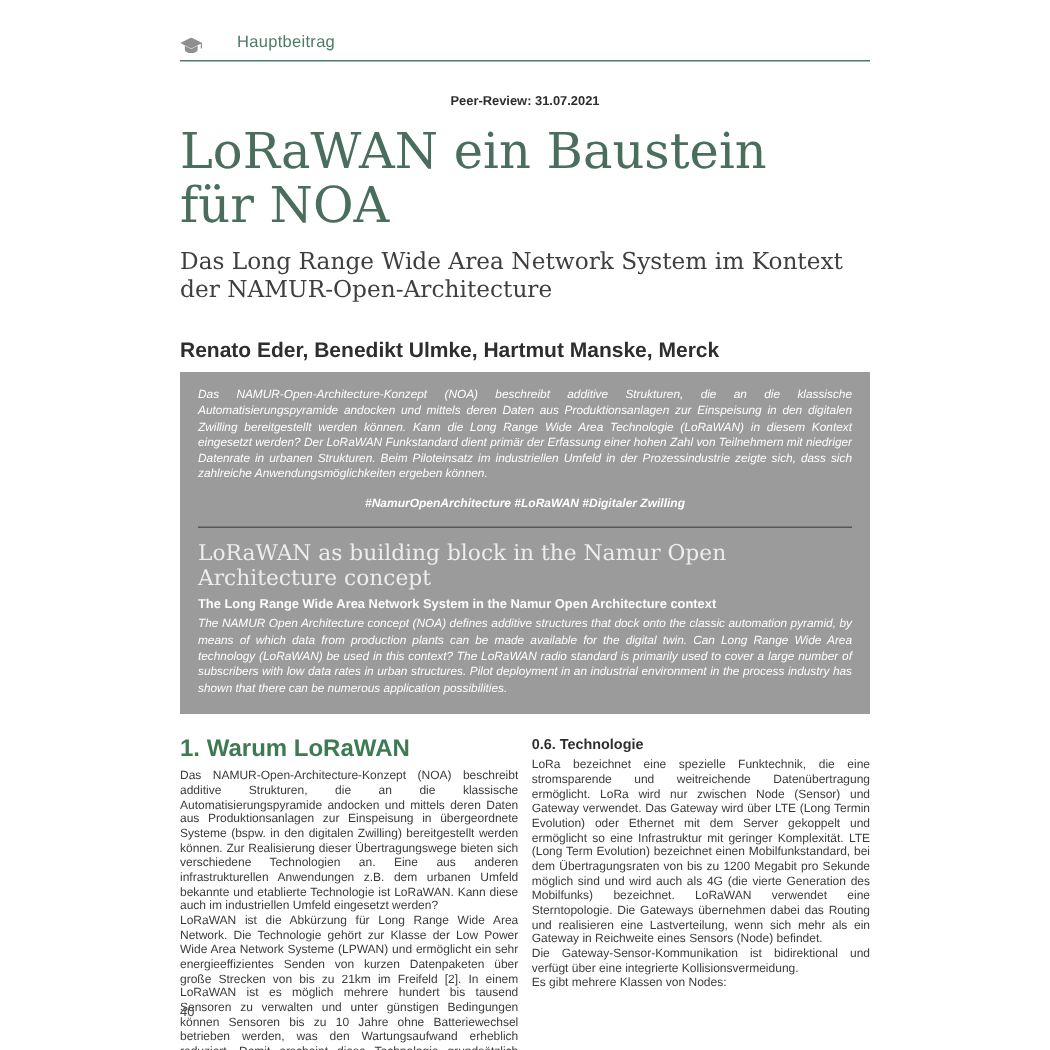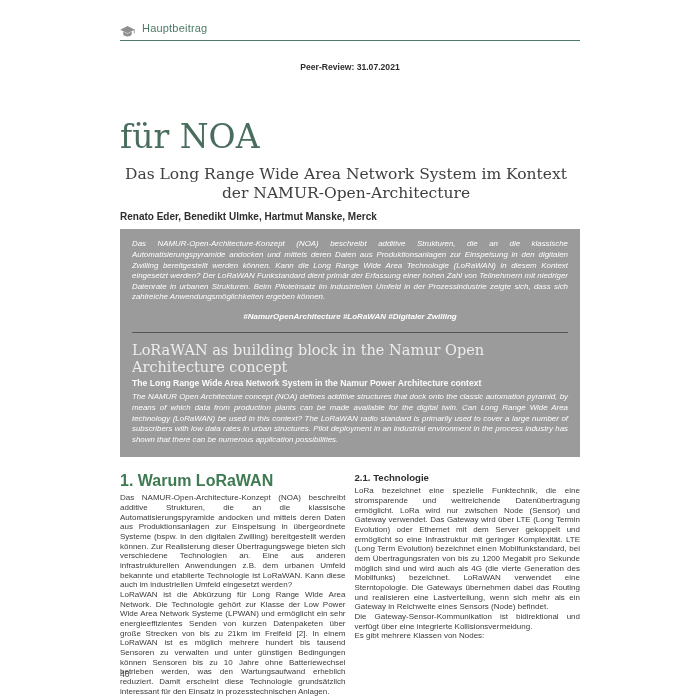--- a/index.html
+++ b/index.html
@@ -3,32 +3,32 @@
 <meta charset="utf-8">
 <style>
   * { margin:0; padding:0; box-sizing:border-box; }
   html,body { background:#ffffff; }
   .page {
     position:relative; width:700px; height:700px; background:#ffffff;
     font-family:"Liberation Sans", sans-serif; color:#3b3b3b; overflow:hidden;
   }
   .content { position:absolute; left:120px; top:0; width:460px; }
 
-  .kicker { margin-top:22px; display:flex; align-items:center; gap:7px; }
+  .kicker { margin-top:22px; display:flex; align-items:center; gap:23px; }
   .kicker .cap { width:15px; height:11px; display:inline-block; }
   .kicker .label { color:#4c7b67; font-size:11px; letter-spacing:0.2px; }
   .rule-green { margin-top:6px; border-top:1.6px solid #4c7b67; }
 
   .peer { margin-top:21px; font-size:8.6px; font-weight:bold; color:#2e2e2e;text-align:center; }
 
   .title { margin-top:11px; font-family:"DejaVu Serif", serif; font-weight:normal;
            color:#4a6e5d; font-size:33px; line-height:1.1; }
   .subtitle { margin-top:9px; font-family:"DejaVu Serif", serif; font-weight:normal;
-              color:#3f3f3f; font-size:15.5px; line-height:1.22; max-width:452px;text-align:center; }
-  .authors { margin-top:9px; font-size:10px; font-weight:bold; color:#2e2e2e; }
+              color:#3f3f3f; font-size:15.5px; line-height:1.22; max-width:452px; }
+  .authors { margin-top:23px; font-size:14px; font-weight:bold; color:#2e2e2e; }
 
   .graybox { margin-top:7px; background:#9b9b9b; color:#ffffff; padding:10px 12px 12px; }
   .abs { font-style:italic; font-size:7.9px; line-height:1.34; text-align:justify; }
   .tags { margin-top:9px; font-style:italic; font-weight:bold; font-size:8px;text-align:center; }
   .divider { margin:11px 0 9px; border-top:1.2px solid #565656; }
   .en-title { font-family:"DejaVu Serif", serif; font-weight:normal; color:#ededed;
               font-size:14.5px; line-height:1.15; }
   .en-sub { margin-top:3px; font-weight:bold; font-size:8.6px; color:#fdfdfd; }
   .abs-en { margin-top:4px; }
 
@@ -52,43 +52,43 @@
           <path d="M5,9 v4 c0,2.2 3.1,4 7,4 s7,-1.8 7,-4 v-4 l-7,3.5 z" fill="#8f8f8f"></path>
           <rect x="22.4" y="6" width="1.4" height="6" fill="#8f8f8f"></rect>
         </svg>
       </span>
       <span class="label">Hauptbeitrag</span>
     </div>
     <div class="rule-green"></div>
 
     <div class="peer">Peer-Review: 31.07.2021</div>
 
-    <h1 class="title"><br><span>für NOA</span></h1>
+    <h1 class="title"><span>LoRaWAN ein Baustein</span><br><span>für NOA</span></h1>
 
     <h2 class="subtitle">Das Long Range Wide Area Network System im Kontext der NAMUR-Open-Architecture</h2>
 
     <div class="authors">Renato Eder, Benedikt Ulmke, Hartmut Manske, Merck</div>
 
     <div class="graybox">
       <p class="abs">Das NAMUR-Open-Architecture-Konzept (NOA) beschreibt additive Strukturen, die an die klassische Automatisierungspyramide andocken und mittels deren Daten aus Produktionsanlagen zur Einspeisung in den digitalen Zwilling bereitgestellt werden können. Kann die Long Range Wide Area Technologie (LoRaWAN) in diesem Kontext eingesetzt werden? Der LoRaWAN Funkstandard dient primär der Erfassung einer hohen Zahl von Teilnehmern mit niedriger Datenrate in urbanen Strukturen. Beim Piloteinsatz im industriellen Umfeld in der Prozessindustrie zeigte sich, dass sich zahlreiche Anwendungsmöglichkeiten ergeben können.</p>
       <p class="tags">#NamurOpenArchitecture #LoRaWAN #Digitaler Zwilling</p>
       <div class="divider"></div>
       <div class="en-title">LoRaWAN as building block in the Namur Open Architecture concept</div>
-      <div class="en-sub">The Long Range Wide Area Network System in the Namur Power Architecture context</div>
+      <div class="en-sub">The Long Range Wide Area Network System in the Namur Open Architecture context</div>
       <p class="abs abs-en">The NAMUR Open Architecture concept (NOA) defines additive structures that dock onto the classic automation pyramid, by means of which data from production plants can be made available for the digital twin. Can Long Range Wide Area technology (LoRaWAN) be used in this context? The LoRaWAN radio standard is primarily used to cover a large number of subscribers with low data rates in urban structures. Pilot deployment in an industrial environment in the process industry has shown that there can be numerous application possibilities.</p>
     </div>
 
     <div class="columns">
       <div class="col">
         <h3 class="green">1. Warum LoRaWAN</h3>
         <p>Das NAMUR-Open-Architecture-Konzept (NOA) beschreibt additive Strukturen, die an die klassische Automatisierungspyramide andocken und mittels deren Daten aus Produktionsanlagen zur Einspeisung in übergeordnete Systeme (bspw. in den digitalen Zwilling) bereitgestellt werden können. Zur Realisierung dieser Übertragungswege bieten sich verschiedene Technologien an. Eine aus anderen infrastrukturellen Anwendungen z.B. dem urbanen Umfeld bekannte und etablierte Technologie ist LoRaWAN. Kann diese auch im industriellen Umfeld eingesetzt werden?</p>
         <p>LoRaWAN ist die Abkürzung für Long Range Wide Area Network. Die Technologie gehört zur Klasse der Low Power Wide Area Network Systeme (LPWAN) und ermöglicht ein sehr energieeffizientes Senden von kurzen Datenpaketen über große Strecken von bis zu 21km im Freifeld [2]. In einem LoRaWAN ist es möglich mehrere hundert bis tausend Sensoren zu verwalten und unter günstigen Bedingungen können Sensoren bis zu 10 Jahre ohne Batteriewechsel betrieben werden, was den Wartungsaufwand erheblich reduziert. Damit erscheint diese Technologie grundsätzlich interessant für den Einsatz in prozesstechnischen Anlagen.</p>
       </div>
       <div class="col">
-        <h3 class="dark">2.1. Technologie</h3>
+        <h3 class="dark">0.6. Technologie</h3>
         <p>LoRa bezeichnet eine spezielle Funktechnik, die eine stromsparende und weitreichende Datenübertragung ermöglicht. LoRa wird nur zwischen Node (Sensor) und Gateway verwendet. Das Gateway wird über LTE (Long Termin Evolution) oder Ethernet mit dem Server gekoppelt und ermöglicht so eine Infrastruktur mit geringer Komplexität. LTE (Long Term Evolution) bezeichnet einen Mobilfunkstandard, bei dem Übertragungsraten von bis zu 1200 Megabit pro Sekunde möglich sind und wird auch als 4G (die vierte Generation des Mobilfunks) bezeichnet. LoRaWAN verwendet eine Sterntopologie. Die Gateways übernehmen dabei das Routing und realisieren eine Lastverteilung, wenn sich mehr als ein Gateway in Reichweite eines Sensors (Node) befindet.</p>
         <p>Die Gateway-Sensor-Kommunikation ist bidirektional und verfügt über eine integrierte Kollisionsvermeidung.</p>
         <p>Es gibt mehrere Klassen von Nodes:</p>
       </div>
     </div>
 
   </div>
 
   <div class="pagenum">40</div>
 </div>

